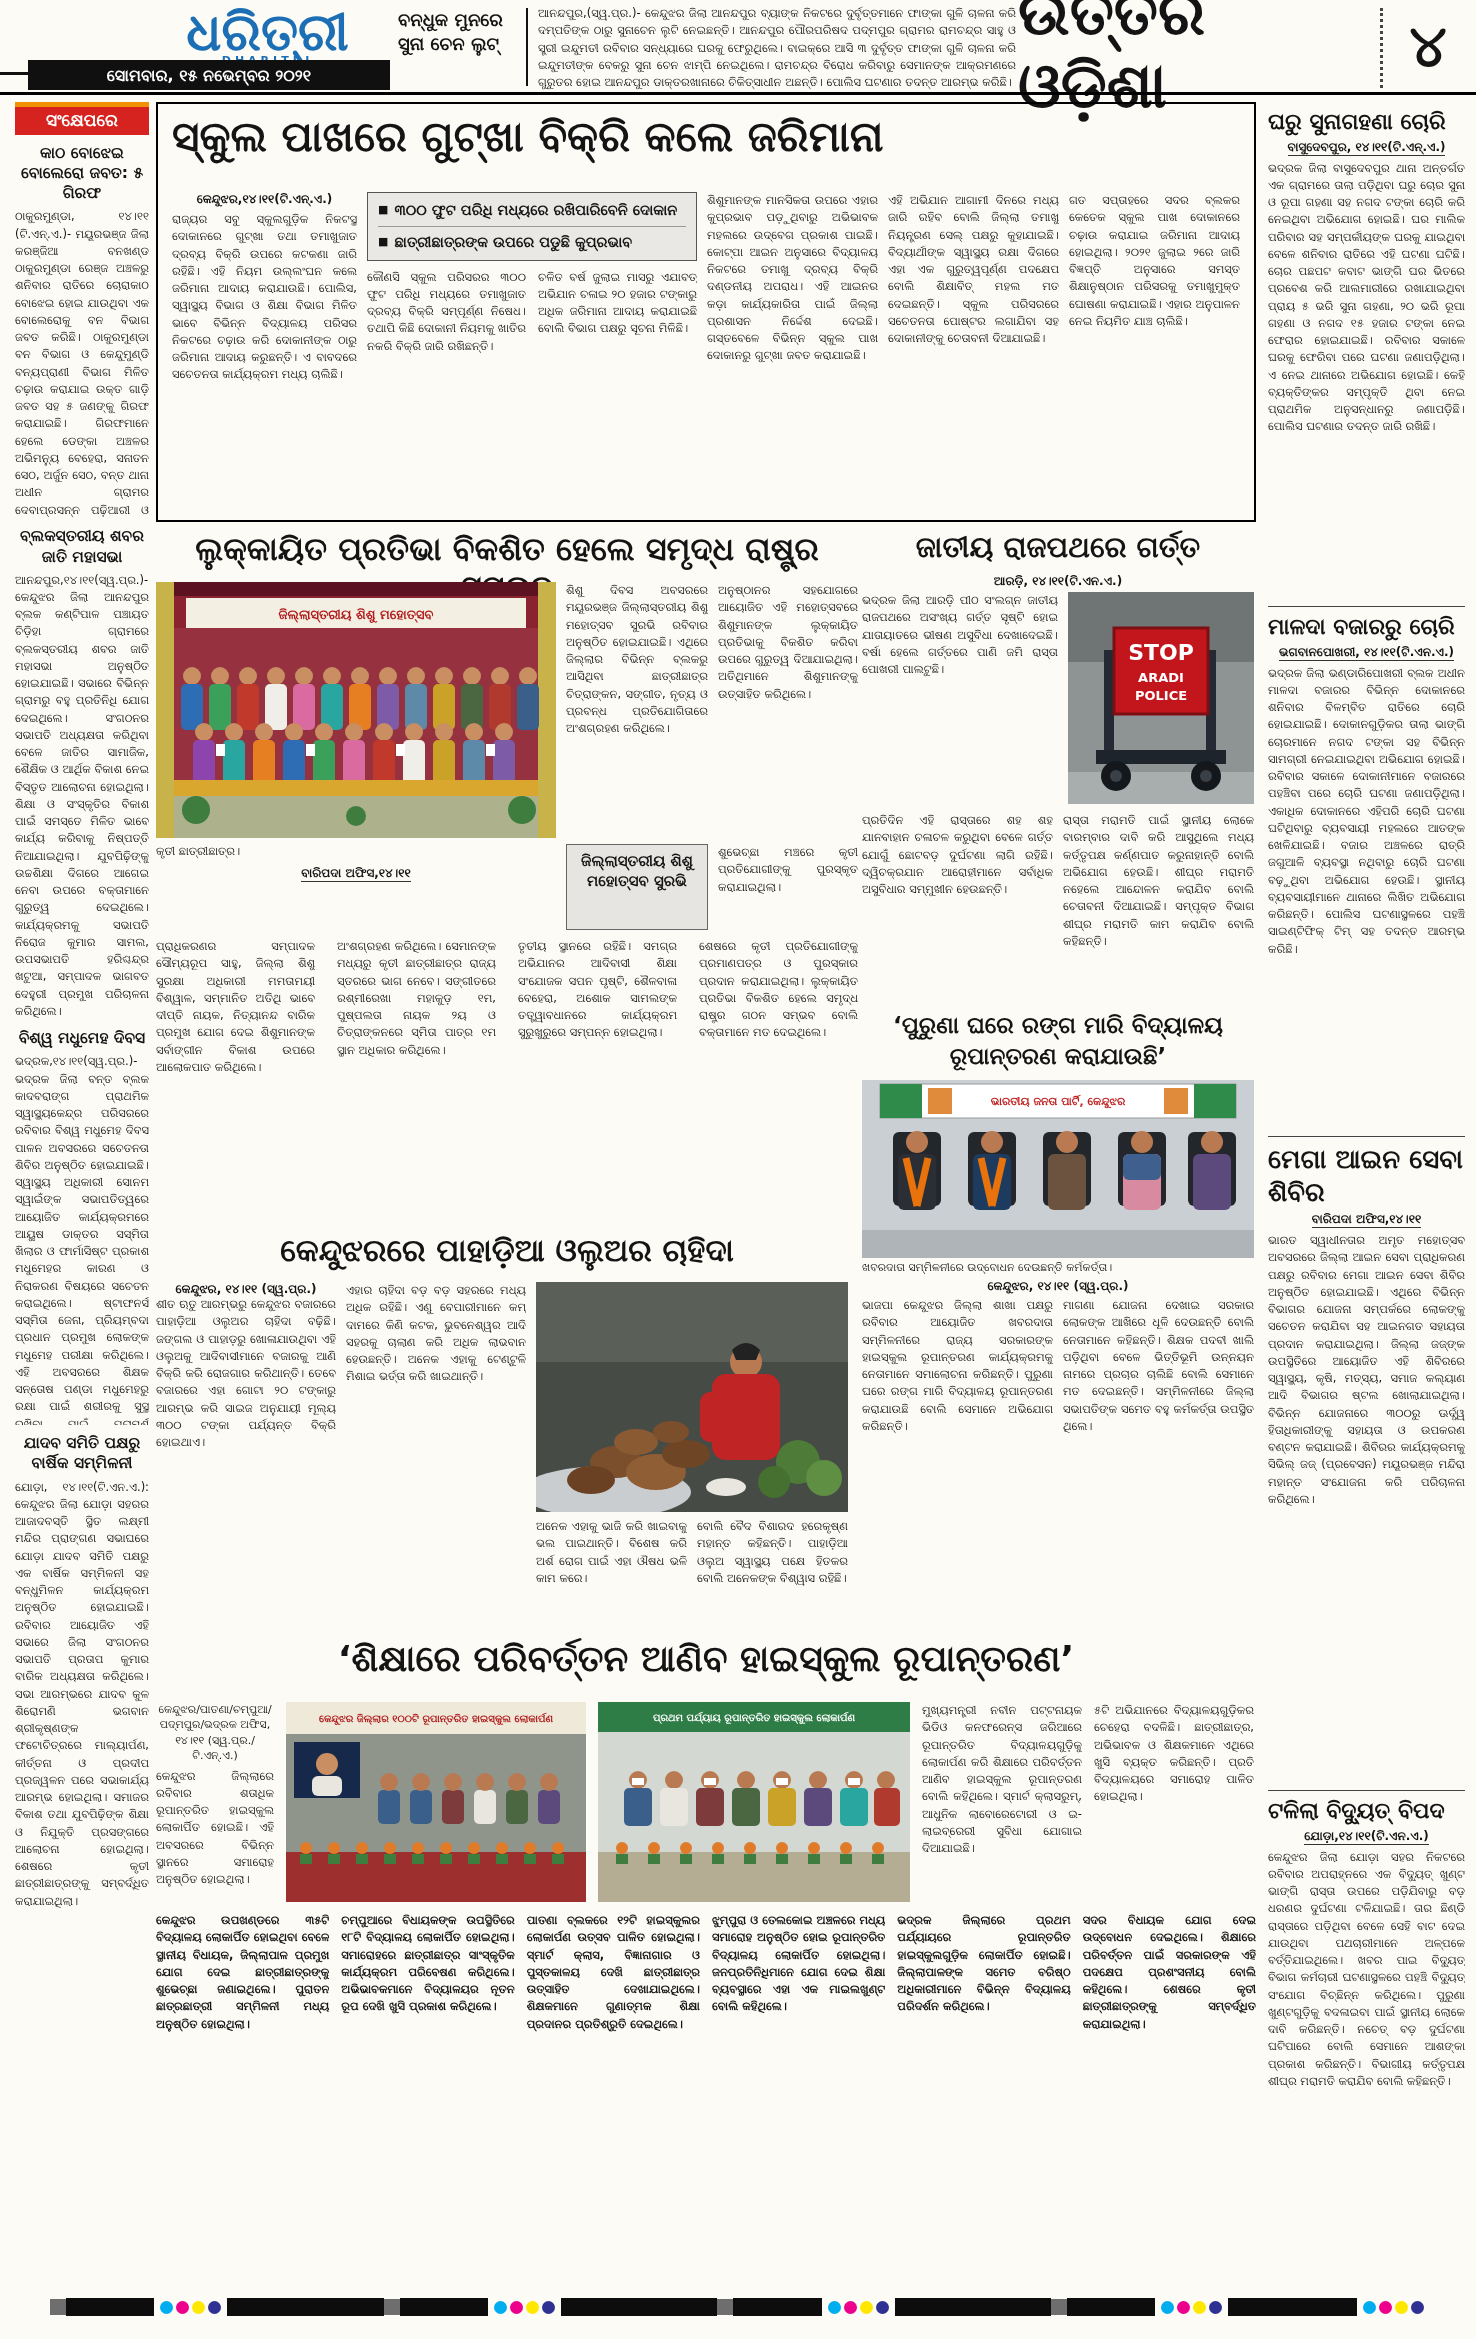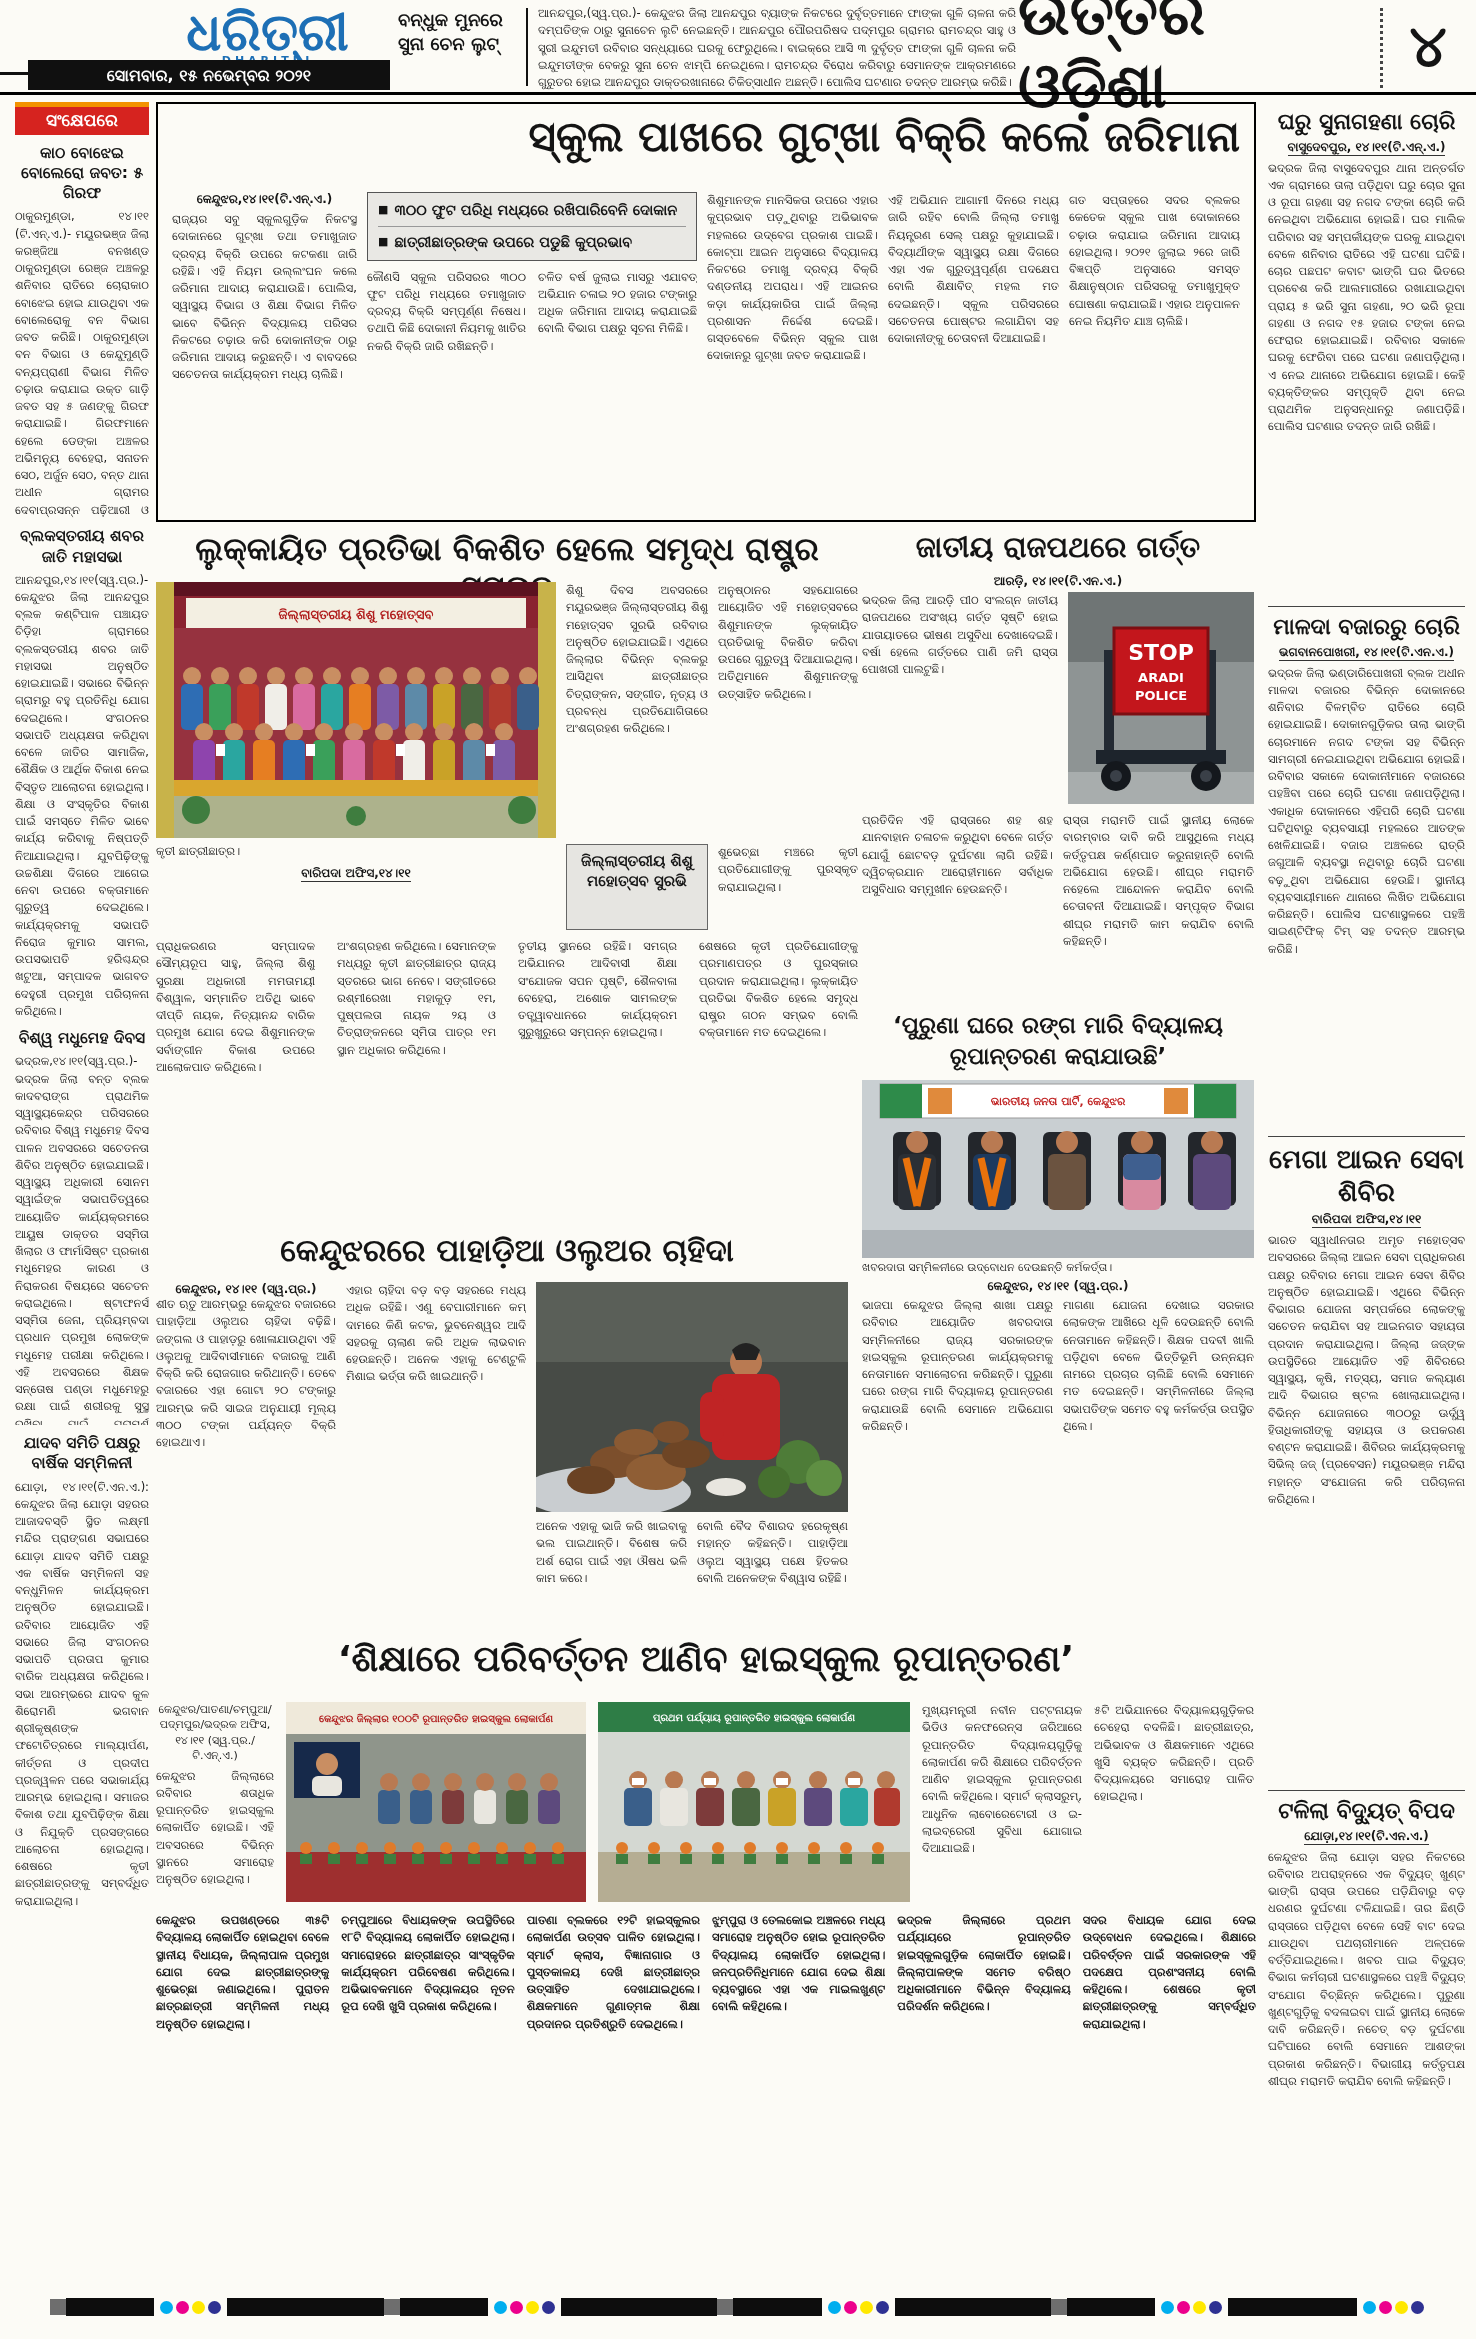--- a/index.html
+++ b/index.html
@@ -42,21 +42,21 @@
   .briefs { position:absolute; left:15px; top:102px; width:134px; height:2168px; overflow:hidden; }
   .briefs-header { background:#d6231f; border-top:5px solid #f39200; color:#fff;
     font-size:17px; font-weight:700; text-align:center; padding:3px 0 5px; }
   .brief-story { margin-top:8px; }
   .brief-story h3 { font-size:15.5px; font-weight:700; text-align:center; line-height:1.3; margin-bottom:5px; }
   .bh1 { max-height:310px; } .bh2 { max-height:640px; } .bh3 { max-height:372px; } .bh4 { max-height:560px; }
 
   
   .lead { position:absolute; left:156px; top:102px; width:1100px; height:420px;
     border:2px solid #000; padding:8px 14px; overflow:hidden; }
-  .lead h1 { font-size:42px; font-weight:700; text-align:right; line-height:1.2; height:70px; overflow:hidden; }
+  .lead h1 { font-size:42px; font-weight:700; text-align:left; line-height:1.2; height:70px; overflow:hidden; }
   .lead-cols { display:flex; gap:10px; margin-top:10px; height:300px; overflow:hidden; }
   .lead-c1 { width:185px; } .lead-mid { width:330px; }
   .lead-c3,.lead-c4,.lead-c5 { width:171px; }
   .bullet-box { background:#e9e8e4; border:1px solid #555; padding:8px 10px; }
   .bullet-row { display:flex; gap:6px; font-size:14.5px; font-weight:700; line-height:1.3; }
   .bullet-row .sq { font-size:11px; line-height:1.7; }
   .bullet-div { border-top:1px solid #999; margin:6px 0; }
   .lead-mid-cols { display:flex; gap:12px; margin-top:8px; height:170px; overflow:hidden; }
   .lead-mid-cols > div { flex:1; }
   .lead .dateline { margin-bottom:5px; }
@@ -109,21 +109,21 @@
   .tr-photo1 { width:300px; height:200px; overflow:hidden; }
   .tr-photo2 { width:312px; height:200px; overflow:hidden; }
   .tr-row2 { display:flex; gap:12px; margin-top:10px; height:350px; overflow:hidden;font-weight:bold; }
   .tr-row2 > div { flex:1; }
   .tr-dl { font-size:11px; font-weight:400; text-align:center; line-height:1.4; margin-bottom:4px; }
 
   
   .rail { position:absolute; left:1268px; top:102px; width:197px; height:2168px; overflow:hidden; }
   .rail-story { overflow:hidden; padding-top:6px; }
   .rail-story + .rail-story { border-top:1.5px solid #444; margin-top:6px; }
-  .rail-story h3 { font-size:22px; font-weight:700; text-align:center; line-height:1.25; margin-bottom:4px; }
+  .rail-story h3 { font-size:22px; font-weight:700; text-align:left; line-height:1.25; margin-bottom:4px; }
   .rail-story h3.big { font-size:26px; }
   .rail-story .dateline { margin-bottom:6px; }
   .rs1 { height:498px; } .rs2 { height:524px; } .rs3 { height:648px; } .rs4 { height:480px; }
 
   
   .ph { background:#bbb; }
   .ph svg { display:block; width:100%; height:100%; }
 
   
   .footer-strip { position:absolute; left:50px; top:2294px; width:1380px; height:26px;

